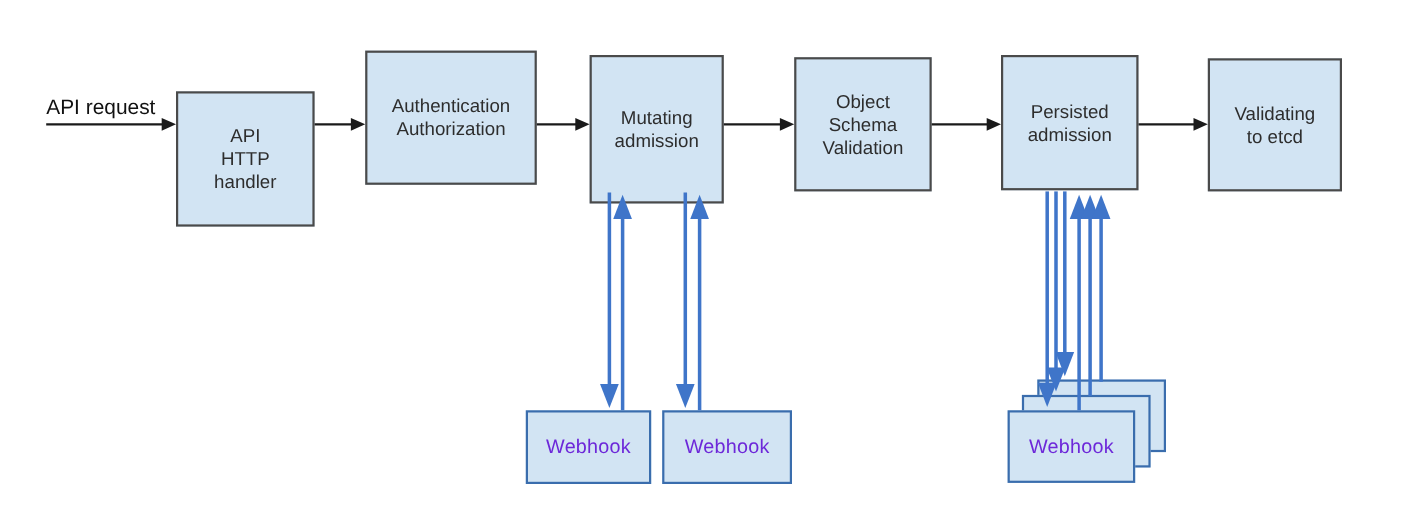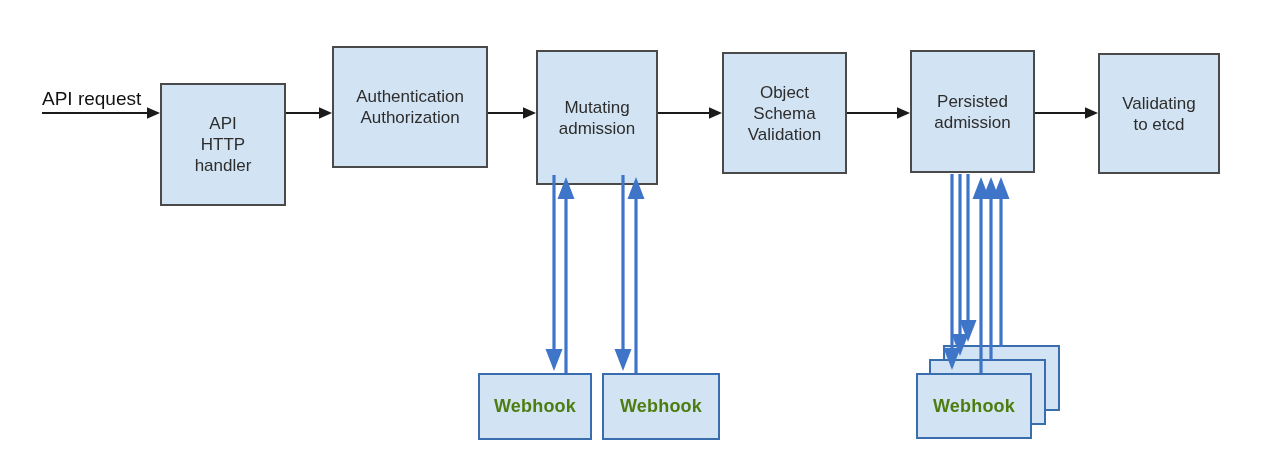--- a/index.html
+++ b/index.html
@@ -25,21 +25,21 @@
   .node-label{
     white-space:pre-line;text-align:center;color:var(--text);
     font-size:17px;line-height:21px;
   }
   .webhook{
     position:absolute;box-sizing:border-box;
     background:var(--webhook-fill);border:2.5px solid var(--webhook-border);
     display:flex;align-items:center;justify-content:center;
   }
   .webhook-label{
-    color:#4d7c0f;font-size:18px;font-weight:700;letter-spacing:.2px;
+    color:#6d28d9;font-size:18px;font-weight:400;letter-spacing:.2px;
     white-space:nowrap;
   }
   .api-request{
     position:absolute;left:42px;top:88px;width:116px;height:24px;
     font-size:19px;color:#111;text-align:left;white-space:nowrap;
   }
   svg.arrows{
     position:absolute;left:0;top:0;width:1278px;height:476px;
     z-index:6;pointer-events:none;
   }

